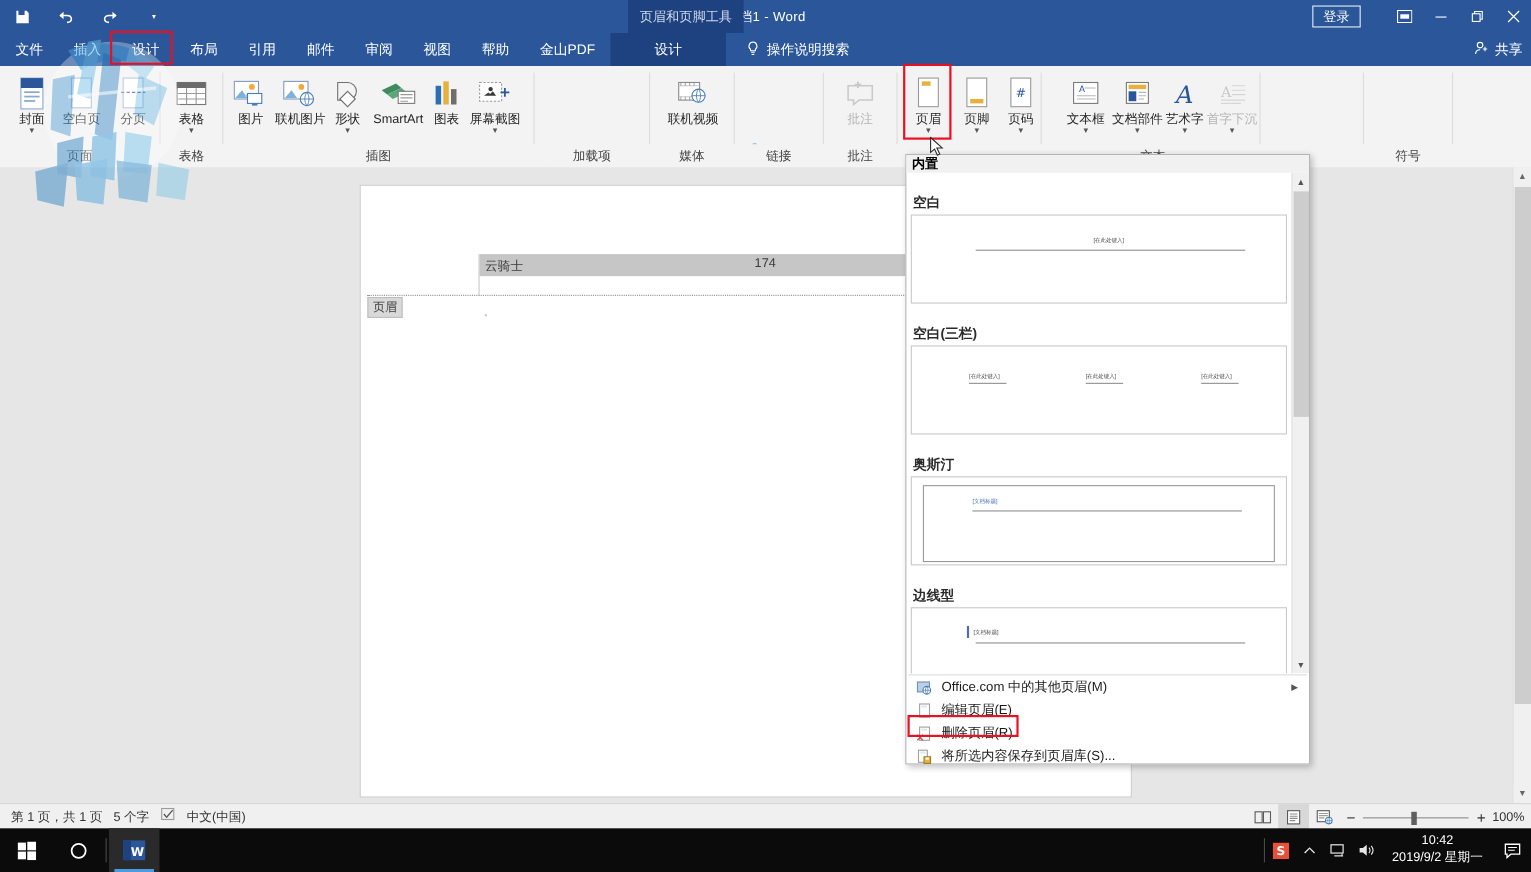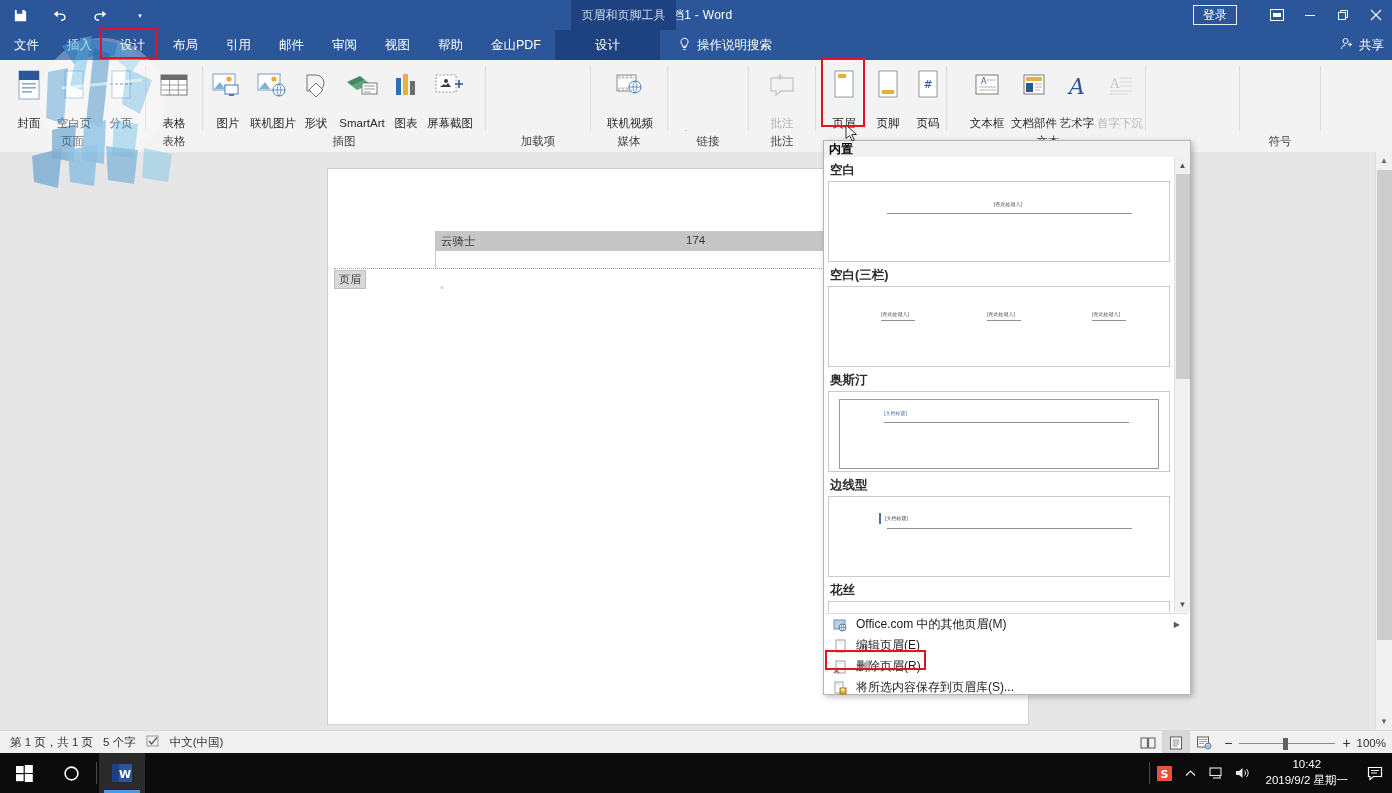--- a/index.html
+++ b/index.html
@@ -69,21 +69,21 @@
     background:#f3f3f3; }
   .glabel{ position:absolute; top:0; height:20px; display:flex; align-items:center;
     justify-content:center; font-size:11.5px; color:#444; }
   .gsep{ position:absolute; top:66px; width:1px; height:76px; background:#dcdcdc; }
 
   .rbtn{
     position:absolute; display:flex; flex-direction:column; align-items:center;
     font-size:11.5px; color:#262626; text-align:center; line-height:1.15;
   }
   .rbtn .ico{ height:32px; display:flex; align-items:flex-end; justify-content:center; }
-  .rbtn .lab{ margin-top:17px; white-space:nowrap; }
+  .rbtn .lab{ margin-top:3px; white-space:nowrap; }
   .rbtn .caret{ font-size:7px; line-height:6px; color:#555; margin-top:1px; }
   .rbtn.disabled{ color:#b4b4b4; }
 
   .rsmall{
     position:absolute; display:flex; align-items:center; gap:5px;
     font-size:11.5px; color:#262626; height:22px; white-space:nowrap;
   }
   .rsmall .sico{ width:16px; height:16px; display:flex; align-items:center; justify-content:center; }
   .rsmall .mcaret{ font-size:9px; color:#666; margin-left:2px; }
 
@@ -137,21 +137,21 @@
     z-index:40;
   }
   .dd-header{
     position:absolute; left:0; top:0; width:366px; height:16px;
     background:#f1f1f1; font-size:12px; color:#000000;
     display:flex; align-items:center; padding-left:5px; font-weight:bold;
   }
   .dd-scroll{
     position:absolute; left:0; top:16px; width:350px; height:455px; overflow:hidden;
   }
-  .gal-title{ font-size:12.5px; font-weight:bold; color:#2b2b2b; padding:5px 0 2px 6px; }
+  .gal-title{ font-size:12.5px; font-weight:bold; color:#2b2b2b; padding:19px 0 2px 6px; }
   .gal-item{
     margin:0 4px 0 4px; height:81px; border:1px solid #c9c9c9; background:#fff;
     position:relative;
   }
   .gal-item .inner{ position:absolute; inset:0; }
   .ph{ position:absolute; font-size:5px; color:#4a4a4a; white-space:nowrap; }
   .rule{ position:absolute; height:0; border-top:1px solid #8f8f8f; }
   .box{ position:absolute; border:1px solid #9a9a9a; }
   .vbar{ position:absolute; width:2px; background:#4f6fa5; }
 

